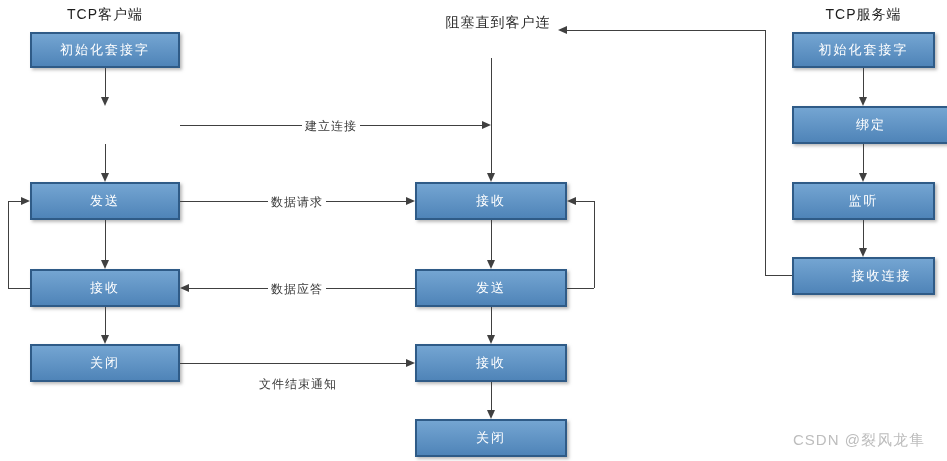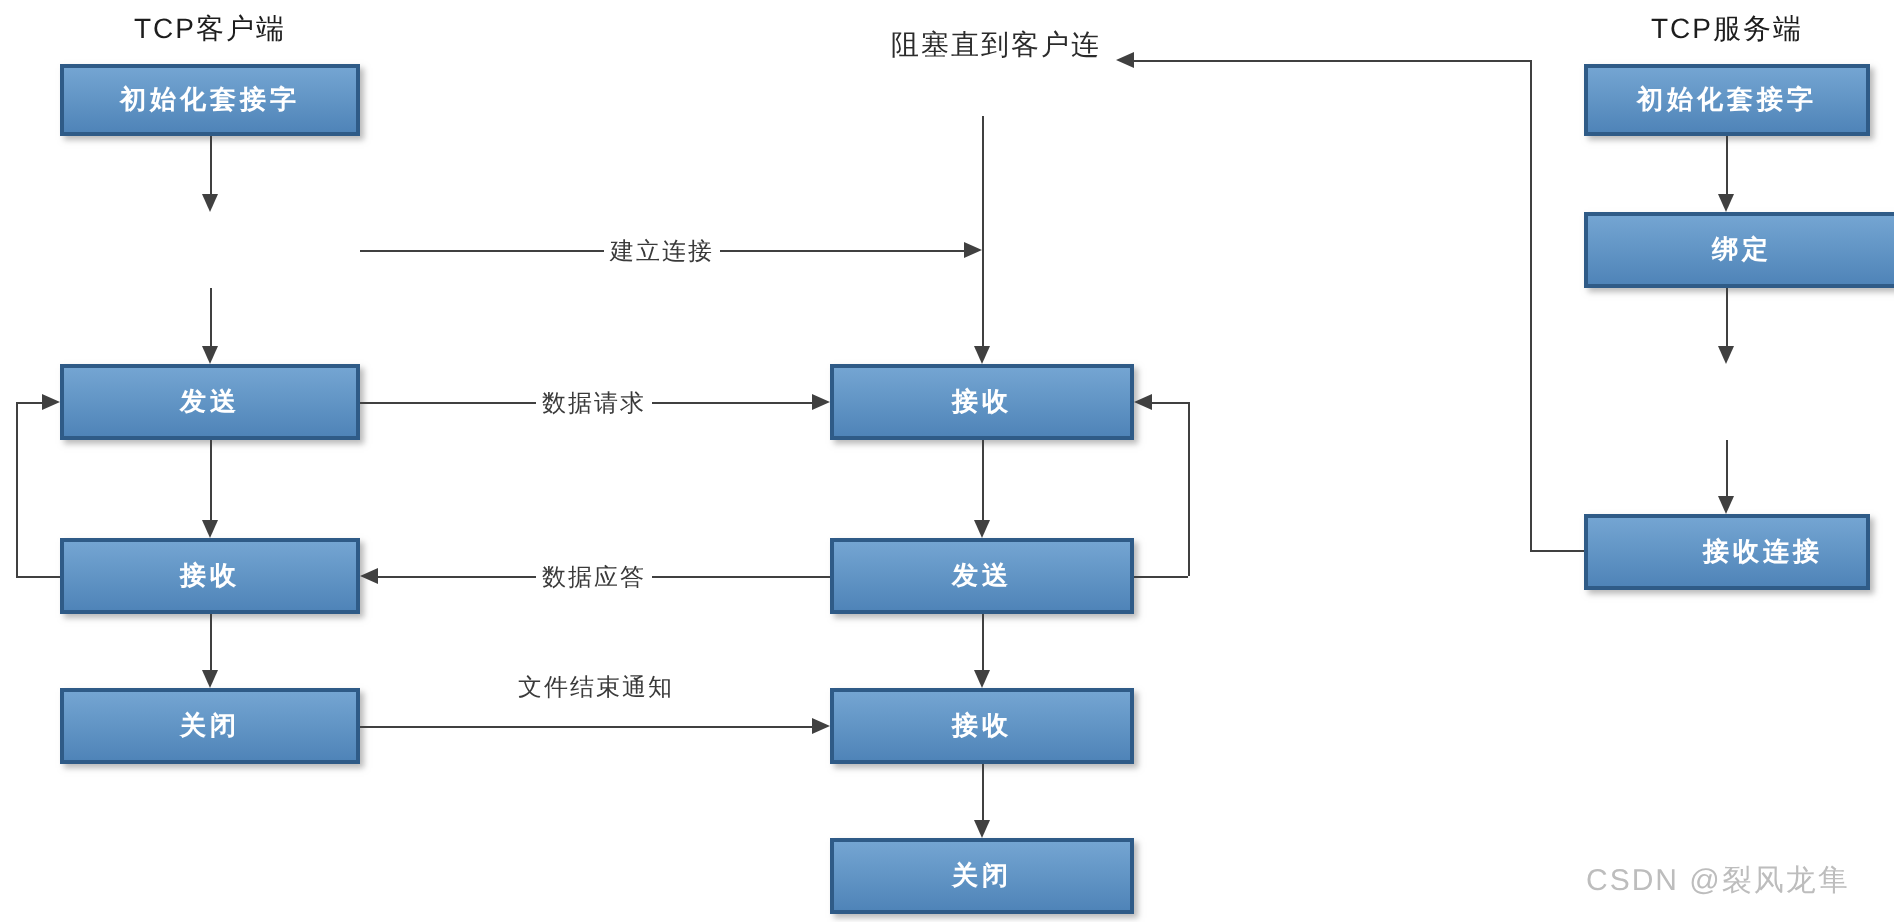--- a/index.html
+++ b/index.html
@@ -6,21 +6,21 @@
   .canvas{
     position:relative;width:947px;height:461px;background:#ffffff;overflow:hidden;
     font-family:"Liberation Sans","DejaVu Sans",sans-serif;
   }
   .box{
     position:absolute;box-sizing:border-box;
     background:linear-gradient(180deg,var(--box-top,#74a5d2) 0%,var(--box-bottom,#4f84b8) 100%);
     border:2px solid var(--box-border,#2f5b87);
     box-shadow:2px 2px 3px rgba(130,130,130,.55);
     color:#fff;font-size:13px;letter-spacing:2px;
-    display:flex;align-items:center;justify-content:center;font-weight:bold;
+    display:flex;align-items:center;justify-content:center;
   }
   .coltitle{
     position:absolute;text-align:center;font-size:14px;color:#1d1d1d;letter-spacing:1px;
   }
   .note{
     position:absolute;text-align:center;font-size:14px;line-height:19px;color:#2b2b2b;letter-spacing:1px;
   }
   .vl{position:absolute;width:1px;background:var(--line,#404040);}
   .hl{position:absolute;height:1px;background:var(--line,#404040);}
   .ar-d{position:absolute;width:0;height:0;border-left:4px solid transparent;border-right:4px solid transparent;border-top:9px solid var(--line,#404040);}
@@ -49,20 +49,21 @@
   <div class="box" style="left:30px;top:269px;width:150px;height:38px;">接收</div>
   <div class="box" style="left:30px;top:344px;width:150px;height:38px;">关闭</div>
 
   <div class="box" style="left:415px;top:182px;width:152px;height:38px;">接收</div>
   <div class="box" style="left:415px;top:269px;width:152px;height:38px;">发送</div>
   <div class="box" style="left:415px;top:344px;width:152px;height:38px;">接收</div>
   <div class="box" style="left:415px;top:419px;width:152px;height:38px;">关闭</div>
 
   <div class="box" style="left:792px;top:32px;width:143px;height:36px;">初始化套接字</div>
   <div class="box" style="left:792px;top:106px;width:158px;height:38px;">绑定</div>
+  <div class="box" style="left:792px;top:182px;width:143px;height:38px;">监听</div>
   <div class="box" style="left:792px;top:257px;width:143px;height:38px;padding-left:36px;">接收连接</div>
 
   <div class="vl" style="left:105px;top:68px;height:29px;"></div>
   <div class="ar-d" style="left:101px;top:97px;"></div>
   <div class="vl" style="left:105px;top:144px;height:29px;"></div>
   <div class="ar-d" style="left:101px;top:173px;"></div>
   <div class="vl" style="left:105px;top:220px;height:40px;"></div>
   <div class="ar-d" style="left:101px;top:260px;"></div>
   <div class="vl" style="left:105px;top:307px;height:28px;"></div>
   <div class="ar-d" style="left:101px;top:335px;"></div>
@@ -105,17 +106,17 @@
   <div class="hl" style="left:180px;top:201px;width:226px;"></div>
   <div class="ar-r" style="left:406px;top:197px;"></div>
   <div class="lbl" style="left:297px;top:202px;">数据请求</div>
 
   <div class="hl" style="left:189px;top:288px;width:226px;"></div>
   <div class="ar-l" style="left:180px;top:284px;"></div>
   <div class="lbl" style="left:297px;top:289px;">数据应答</div>
 
   <div class="hl" style="left:180px;top:363px;width:226px;"></div>
   <div class="ar-r" style="left:406px;top:359px;"></div>
-  <div class="lbl" style="left:298px;top:344px;">文件结束通知</div>
+  <div class="lbl" style="left:298px;top:384px;">文件结束通知</div>
 
   <div class="watermark" style="left:793px;top:431px;">CSDN @裂风龙隼</div>
 
 </div>
 
 </body></html>

